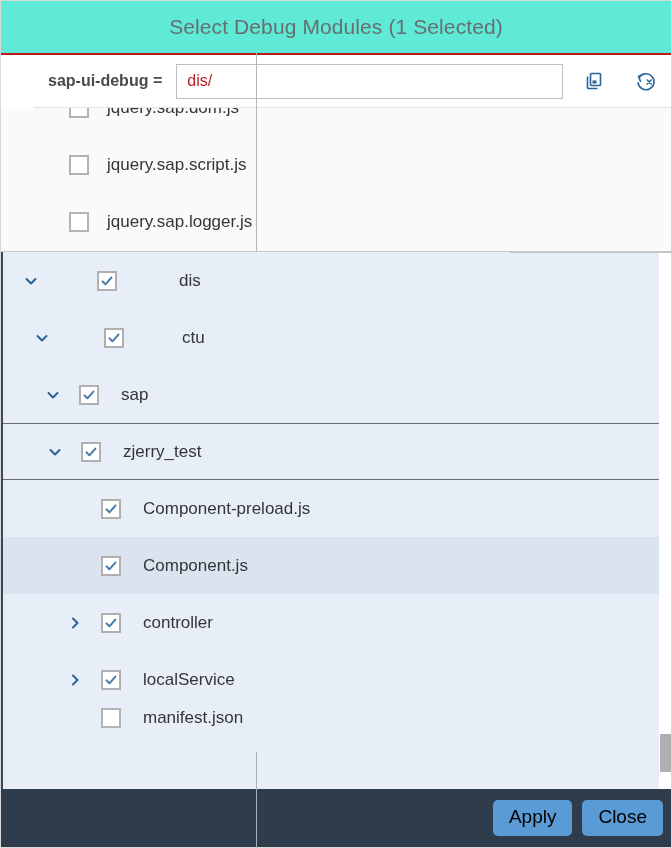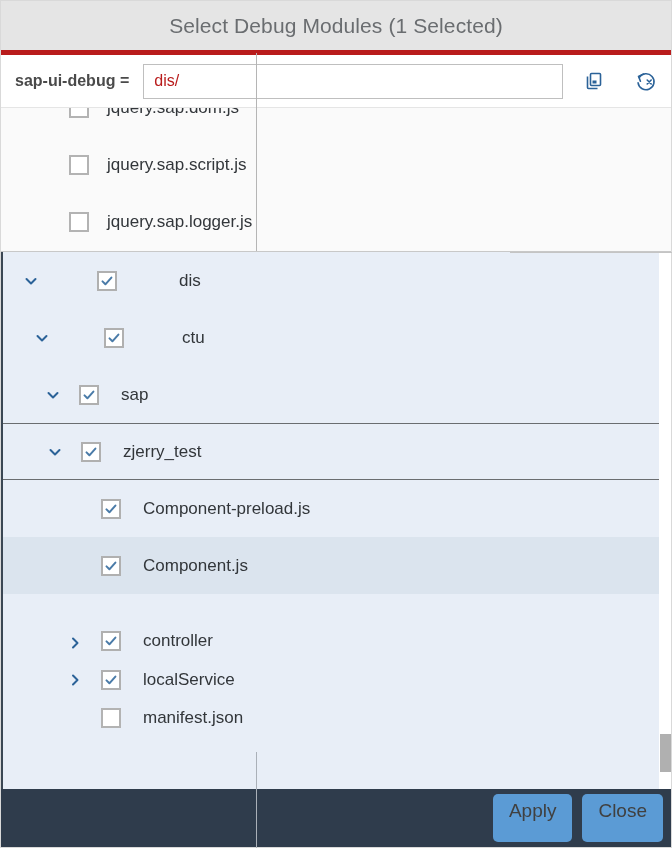--- a/index.html
+++ b/index.html
@@ -26,42 +26,43 @@
     box-sizing: border-box;
   }
 
   
   .title-bar {
     height: 54px;
     flex: 0 0 54px;
     display: flex;
     align-items: center;
     justify-content: center;
-    background: #e5e5e5;
-    border-bottom: 5px solid #b91c1c;
+    background: #5eead4;
+    border-bottom: 2px solid #b91c1c;
     box-sizing: border-box;
   }
   .title-text {
     font-size: 21px;
     color: #6a6d70;
     font-weight: 400;
     letter-spacing: .1px;
   }
 
   
   .filter-bar {
     height: 53px;
     flex: 0 0 53px;
     display: flex;
     align-items: center;
     background: #ffffff;
     border-bottom: 1px solid #e5e5e5;
     box-sizing: border-box;
     padding: 0 12px 0 14px;
     position: relative;
+    margin-left: 33px;
   }
   .filter-label {
     font-size: 16px;
     font-weight: bold;
     color: #4a4a4a;
     white-space: nowrap;
     margin-right: 14px;
   }
   .filter-input {
     flex: 1 1 auto;
@@ -248,25 +249,25 @@
     align-items: center;
     justify-content: flex-end;
     padding-right: 8px;
     box-sizing: border-box;
     gap: 10px;
     position: relative;
   }
   .btn {
     font-family: "Liberation Sans", sans-serif;
     font-size: 19px;
-    color: #404040;
+    color: #000000;
     background: #5b9bd5;
     border: none;
     border-radius: 5px;
-    padding: 7px 16px 20px 16px;
+    padding: 7px 16px 8px 16px;
     cursor: pointer;
     line-height: 1.1;
   }
 </style>
 </head>
 <body>
 
 <div class="dialog">
 
   <div class="title-bar">
@@ -375,21 +376,21 @@
         </div>
         <div class="tree-row selected" style="padding-left: 60px;">
           <span class="tw-chev empty"></span>
           <span class="cbox tw-cb checked">
             <svg width="14" height="14" viewBox="0 0 14 14" fill="none" stroke="#4a7ba8" stroke-width="2" stroke-linecap="round" stroke-linejoin="round">
               <path d="M2.5 7.4 L5.4 10.3 L11.4 3.6"></path>
             </svg>
           </span>
           <span class="tw-label">Component.js</span>
         </div>
-        <div class="tree-row" style="padding-left: 60px; align-items: flex-end;">
+        <div class="tree-row" style="padding-left: 60px;">
           <span class="tw-chev">
             <svg width="16" height="16" viewBox="0 0 16 16" fill="none" stroke="#2b6298" stroke-width="2" stroke-linecap="round" stroke-linejoin="round">
               <path d="M6 3.5 L10.5 8 L6 12.5"></path>
             </svg>
           </span>
           <span class="cbox tw-cb checked">
             <svg width="14" height="14" viewBox="0 0 14 14" fill="none" stroke="#4a7ba8" stroke-width="2" stroke-linecap="round" stroke-linejoin="round">
               <path d="M2.5 7.4 L5.4 10.3 L11.4 3.6"></path>
             </svg>
           </span>

